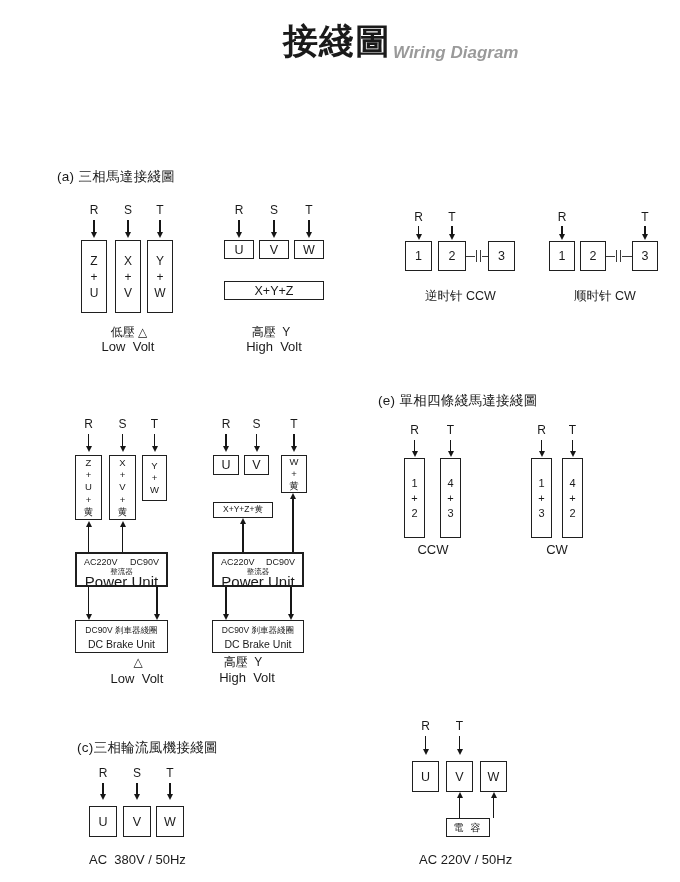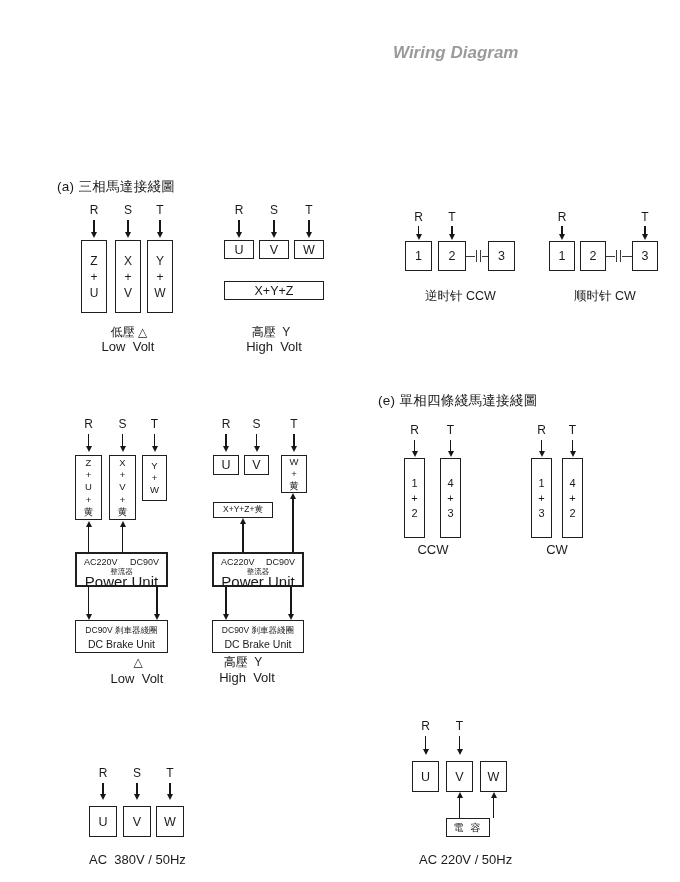--- a/index.html
+++ b/index.html
@@ -31,23 +31,24 @@
   .r2b { font-size:10.5px; line-height:14.5px; }
   .rating { position:absolute; font-size:13px; white-space:pre; }
   .title-zh { position:absolute; font-size:35px; font-weight:800; letter-spacing:1px; }
   .title-en { position:absolute; font-size:17px; font-weight:700; font-style:italic; color:#9a9a9a; }
 </style>
 </head>
 <body>
 
 <div id="canvas">
 
+  <div class="title-zh" style="left:283px;top:18px">接綫圖</div>
   <div class="title-en" style="left:393px;top:43px">Wiring Diagram</div>
 
-  <div class="sec-h" style="left:57px;top:178px">(a) 三相馬達接綫圖</div>
+  <div class="sec-h" style="left:57px;top:168px">(a) 三相馬達接綫圖</div>
 
   <div class="phase" style="left:81px;top:203px">R</div>
   <div class="phase" style="left:115px;top:203px">S</div>
   <div class="phase" style="left:147px;top:203px">T</div>
   <div class="arr arr-down" style="left:93.2px;top:220px;height:12px"></div>
   <div class="arr arr-down" style="left:127.2px;top:220px;height:12px"></div>
   <div class="arr arr-down" style="left:159.2px;top:220px;height:12px"></div>
   <div class="box" style="left:81px;top:240px;width:26px;height:73px">
       <span class="vt coil-a">Z
 +
@@ -257,20 +258,21 @@
   <div class="box term" style="left:480px;top:761px;width:27px;height:31px">
       <span>W</span>
     </div>
   <div class="arr arr-up" style="left:458.7px;top:798px;height:20px"></div>
   <div class="arr arr-up" style="left:492.7px;top:798px;height:20px"></div>
   <div class="box" style="left:446px;top:818px;width:44px;height:19px;font-size:10px;letter-spacing:2px">
       <span>電 容</span>
     </div>
   <div class="rating" style="left:419px;top:852px">AC 220V / 50Hz</div>
 
+  <div class="sec-h" style="left:77px;top:739px">(c)三相輪流風機接綫圖</div>
   <div class="phase" style="left:90px;top:766px">R</div>
   <div class="phase" style="left:124px;top:766px">S</div>
   <div class="phase" style="left:157px;top:766px">T</div>
   <div class="arr arr-down" style="left:102.2px;top:783px;height:11px"></div>
   <div class="arr arr-down" style="left:136.2px;top:783px;height:11px"></div>
   <div class="arr arr-down" style="left:169.2px;top:783px;height:11px"></div>
   <div class="box term" style="left:89px;top:806px;width:28px;height:31px">
       <span>U</span>
     </div>
   <div class="box term" style="left:123px;top:806px;width:28px;height:31px">

